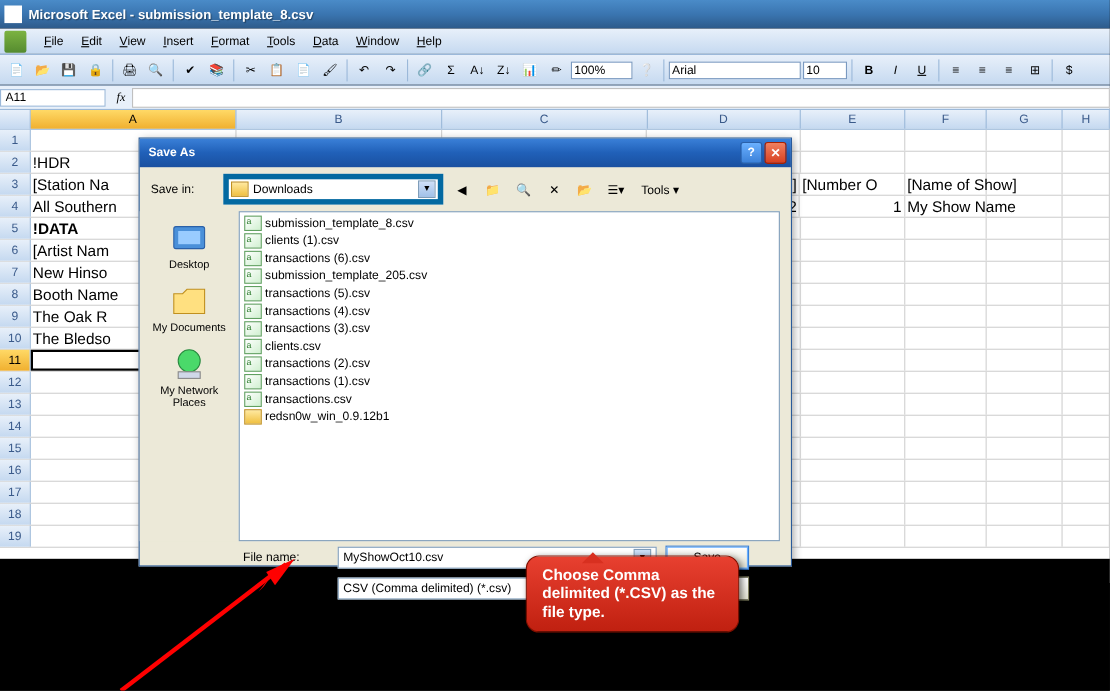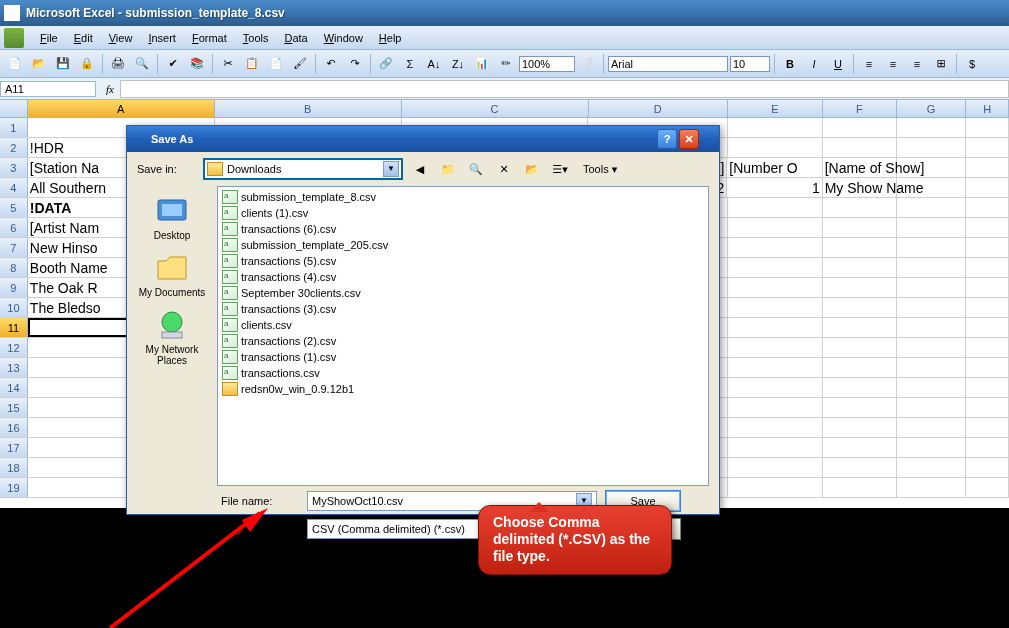--- a/index.html
+++ b/index.html
@@ -43,29 +43,29 @@
 .col-H { width: 43px; }
 
 .grid-row { display: flex; height: 20px; border-bottom: 1px solid #d0d0d0; }
 .row-header { width: 28px; background: linear-gradient(to bottom, #e8f0fa, #c5d9f0); border-right: 1px solid #9bb8d9; text-align: center; font-size: 11px; line-height: 20px; color: #3a5a8a; }
 .row-header.active { background: linear-gradient(to bottom, #ffd966, #f0b030); color: #000; }
 .cell { border-right: 1px solid #d0d0d0; padding: 0 2px; font-size: 14px; font-family: Arial, sans-serif; line-height: 20px; white-space: nowrap; overflow: hidden; }
 .cell.selected { border: 2px solid #000; }
 
 
 .dialog { position: absolute; top: 125px; left: 126px; width: 594px; height: 390px; background: #ece9d8; border: 1px solid #2a5a9a; box-shadow: 2px 2px 8px rgba(0,0,0,0.4); }
-.dialog-titlebar { background: linear-gradient(to bottom, #3a80d8 0%, #2060b8 50%, #1a50a0 100%); height: 26px; display: flex; align-items: center; padding: 0 20px; color: white; font-weight: bold; }
+.dialog-titlebar { background: linear-gradient(to bottom, #3a80d8 0%, #2060b8 50%, #1a50a0 100%); height: 26px; display: flex; align-items: center; padding: 0 4px; color: white; font-weight: bold; }
 .dialog-title { flex: 1; padding-left: 4px; }
 .dialog-title-btn { width: 20px; height: 20px; margin-left: 2px; display: flex; align-items: center; justify-content: center; border-radius: 3px; font-weight: bold; cursor: pointer; }
 .help-btn { background: linear-gradient(to bottom, #6ab0ff, #3a80d8); border: 1px solid #2a60a8; }
 .close-btn { background: linear-gradient(to bottom, #f08060, #d84020); border: 1px solid #a82000; color: white; }
 
 .dialog-toolbar { display: flex; align-items: center; padding: 6px 10px; gap: 6px; }
 .dialog-label { width: 60px; }
-.savein-combo { flex: 0 0 200px; display: flex; align-items: center; background: white; border: 2px solid #0369a1; padding: 1px 2px; }
+.savein-combo { flex: 0 0 200px; display: flex; align-items: center; background: white; border: 5px solid #0369a1; padding: 1px 2px; }
 .folder-icon { width: 16px; height: 14px; background: linear-gradient(to bottom, #ffe9a0, #f0c040); border: 1px solid #c09020; margin-right: 4px; }
 .combo-arrow { margin-left: auto; width: 16px; height: 16px; background: linear-gradient(to bottom, #d0e0f8, #a0c0e8); border: 1px solid #7f9db9; text-align: center; line-height: 14px; font-size: 8px; }
 .dlg-icon-btn { width: 22px; height: 22px; display: flex; align-items: center; justify-content: center; cursor: pointer; }
 .tools-btn { padding: 2px 6px; cursor: pointer; }
 
 .dialog-body { display: flex; height: 300px; }
 .places-bar { width: 90px; background: #ece9d8; padding: 4px 0; display: flex; flex-direction: column; align-items: center; gap: 2px; }
 .place-item { width: 82px; text-align: center; padding: 4px 2px; cursor: pointer; font-size: 10px; }
 .place-icon { width: 36px; height: 34px; margin: 0 auto 2px; display: block; }
 
@@ -460,24 +460,20 @@
         <div class="file-item">
           <span class="file-icon csv-icon"></span>
           <span>transactions (5).csv</span>
         </div>
         <div class="file-item">
           <span class="file-icon csv-icon"></span>
           <span>transactions (4).csv</span>
         </div>
         <div class="file-item">
           <span class="file-icon csv-icon"></span>
-          <span>September 30clients.csv</span>
-        </div>
-        <div class="file-item">
-          <span class="file-icon csv-icon"></span>
           <span>transactions (3).csv</span>
         </div>
         <div class="file-item">
           <span class="file-icon csv-icon"></span>
           <span>clients.csv</span>
         </div>
         <div class="file-item">
           <span class="file-icon csv-icon"></span>
           <span>transactions (2).csv</span>
         </div>

